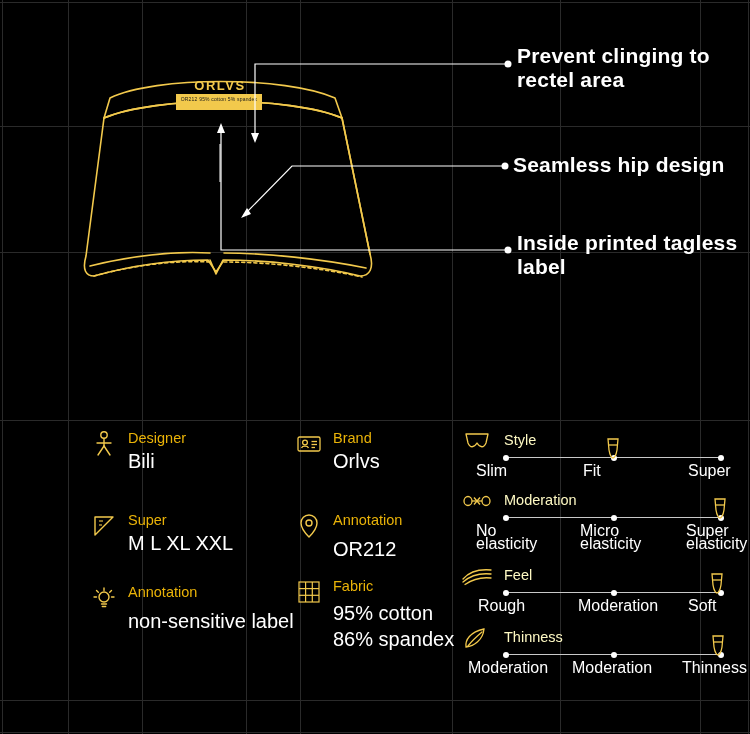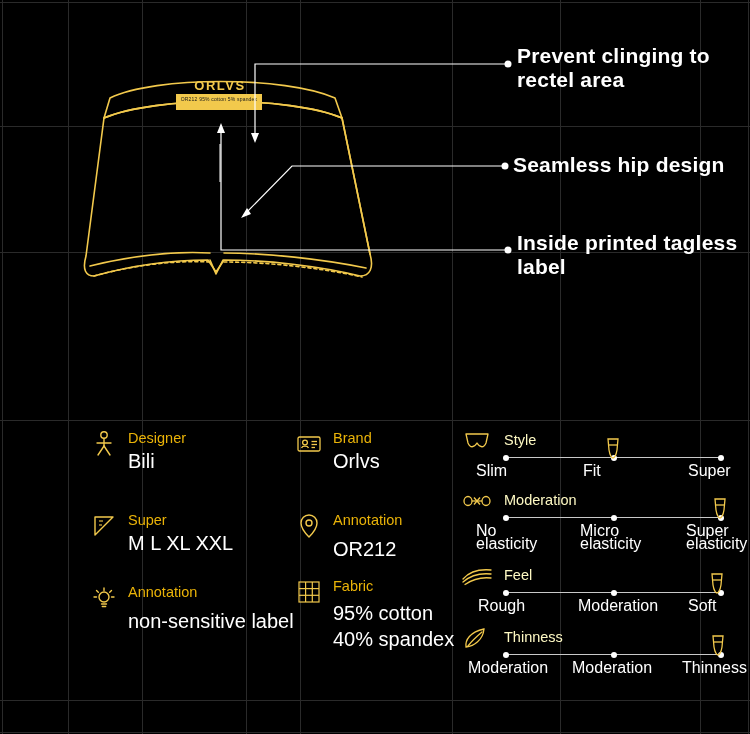--- a/index.html
+++ b/index.html
@@ -320,21 +320,21 @@
         <g fill="none" stroke="#f2c94c" stroke-width="1.2">
           <rect x="4" y="4" width="20" height="20"></rect>
           <path d="M10.6 4 L10.6 24"></path>
           <path d="M17.3 4 L17.3 24"></path>
           <path d="M4 10.6 L24 10.6"></path>
           <path d="M4 17.3 L24 17.3"></path>
         </g>
       </svg>
       <div class="spec-title">Fabric</div>
       <div class="spec-value" style="left:38px; top:24px">95% cotton</div>
-      <div class="spec-value" style="left:38px; top:50px">40% spandex</div>
+      <div class="spec-value" style="left:38px; top:50px">86% spandex</div>
     </div>
   </div>
 
   <div id="scales">
 
     <div class="scale-block" style="top:10px">
       <svg class="scale-icon" viewBox="0 0 34 22">
         <g fill="none" stroke="#f2c94c" stroke-width="1.3" stroke-linejoin="round">
           <path d="M6 4 L28 4 L26 13 C24 18 20 18 17 13 C14 18 10 18 8 13 Z"></path>
         </g>

